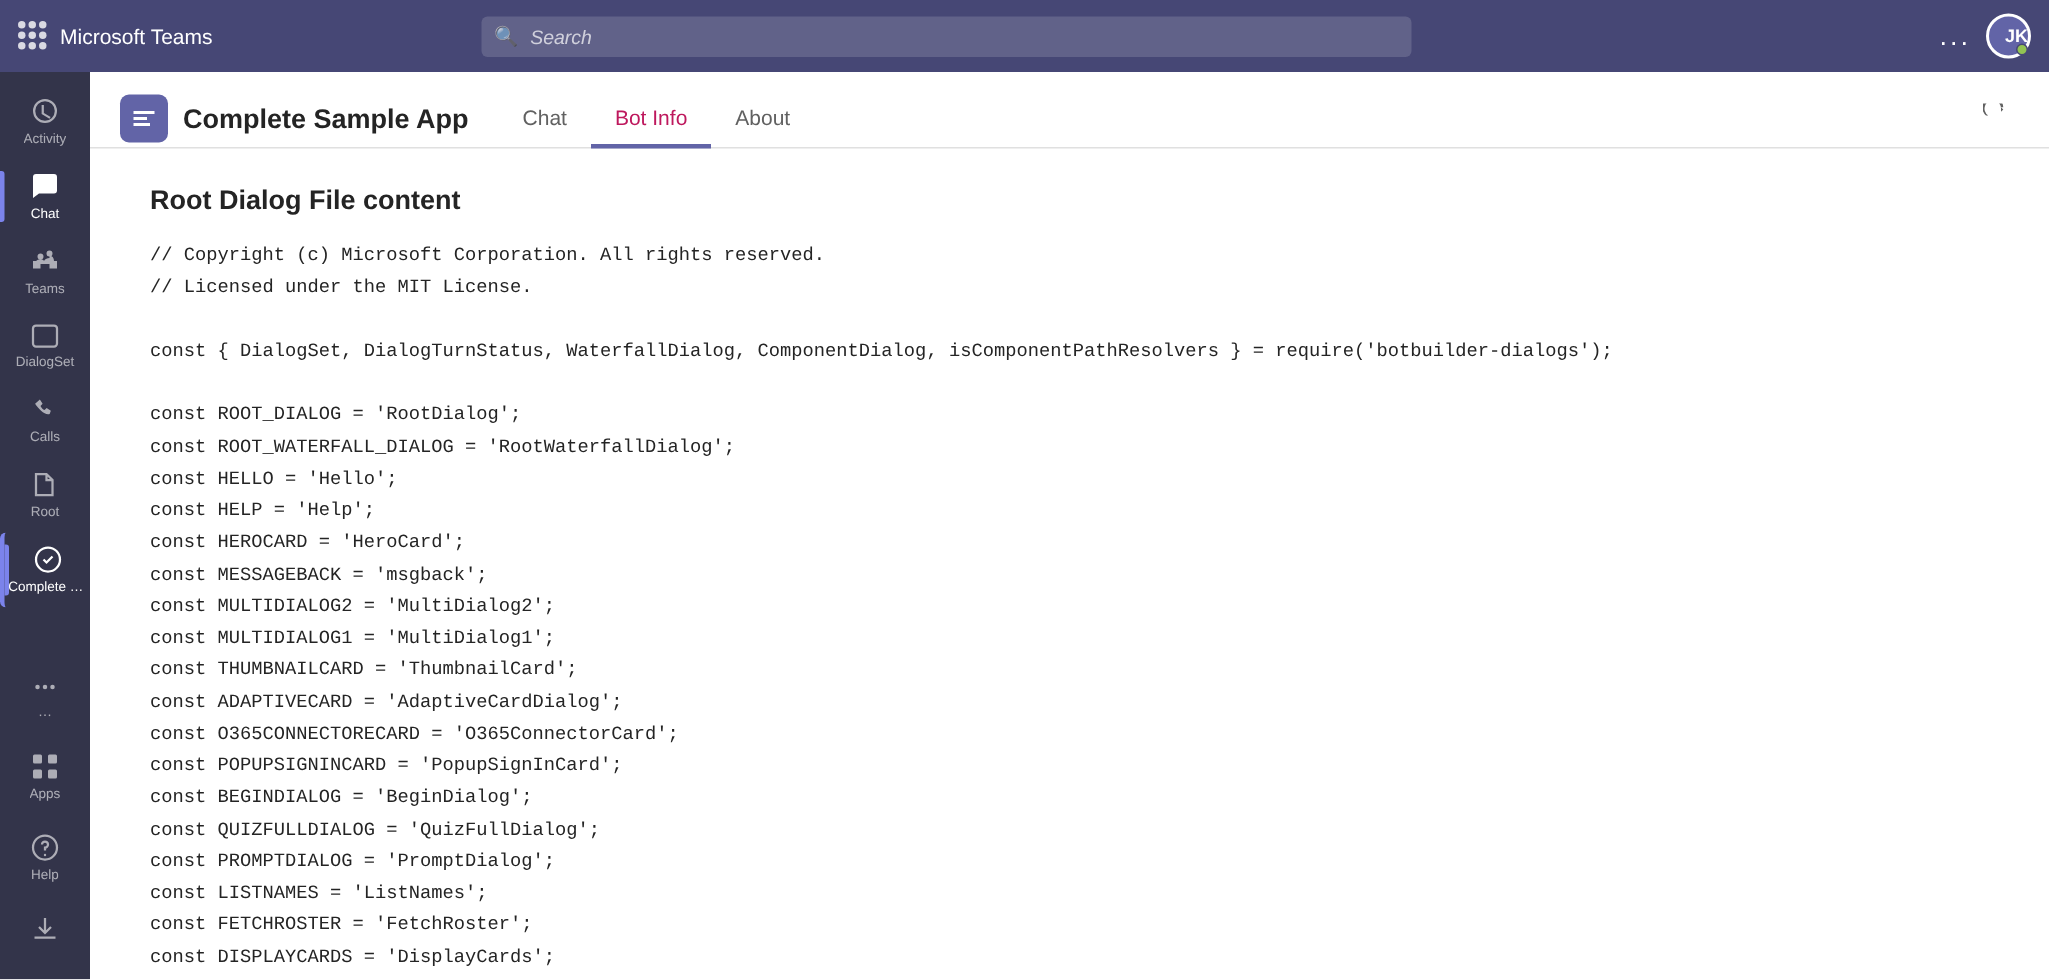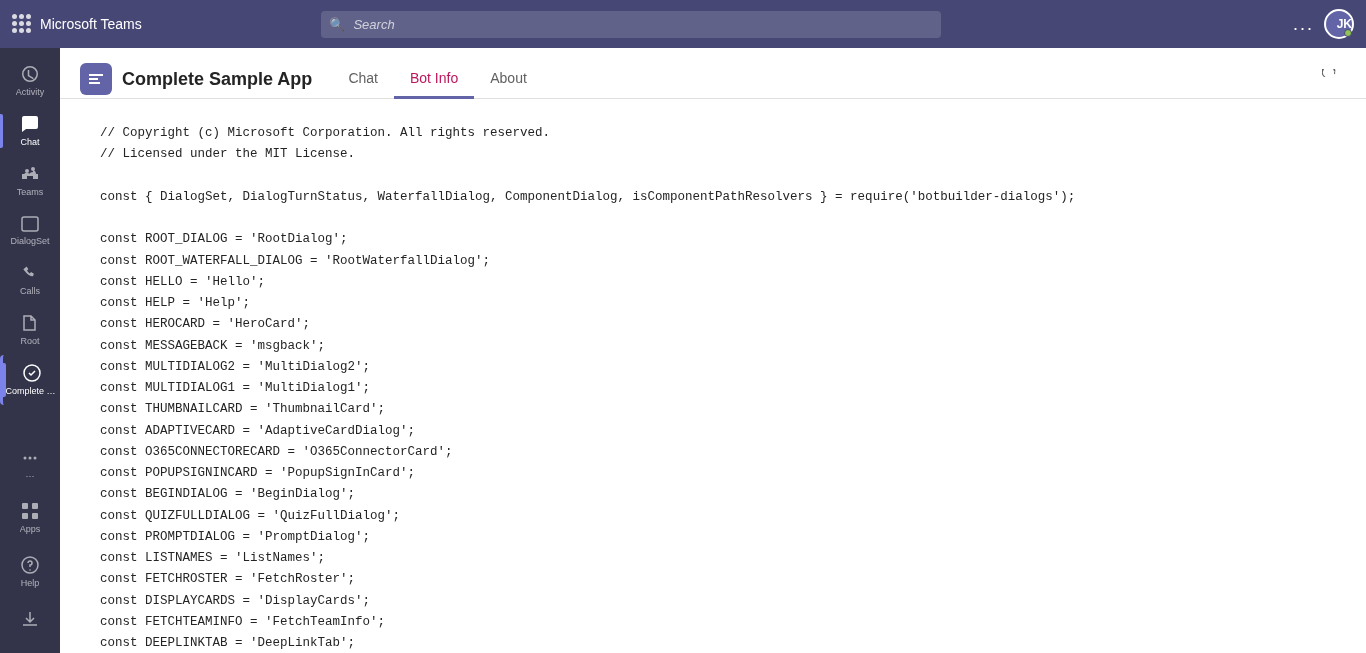--- a/index.html
+++ b/index.html
@@ -393,20 +393,21 @@
       </div>
       <div class="header-refresh">
         <svg width="16" height="16" viewBox="0 0 16 16" fill="currentColor">
           <path d="M13.5 2.5A7 7 0 102 8h1.5A5.5 5.5 0 1112 3.9V2.5h1.5z"></path>
           <path d="M12 2.5l1.5 1.5-1.5 1.5V2.5z"></path>
         </svg>
       </div>
     </div>
 
     <div class="code-content">
+      <h2>Root Dialog File content</h2>
       <div class="code-block" id="code-block">// Copyright (c) Microsoft Corporation. All rights reserved.
 // Licensed under the MIT License.
 
 const { DialogSet, DialogTurnStatus, WaterfallDialog, ComponentDialog, isComponentPathResolvers } = require('botbuilder-dialogs');
 
 const ROOT_DIALOG = 'RootDialog';
 const ROOT_WATERFALL_DIALOG = 'RootWaterfallDialog';
 const HELLO = 'Hello';
 const HELP = 'Help';
 const HEROCARD = 'HeroCard';

